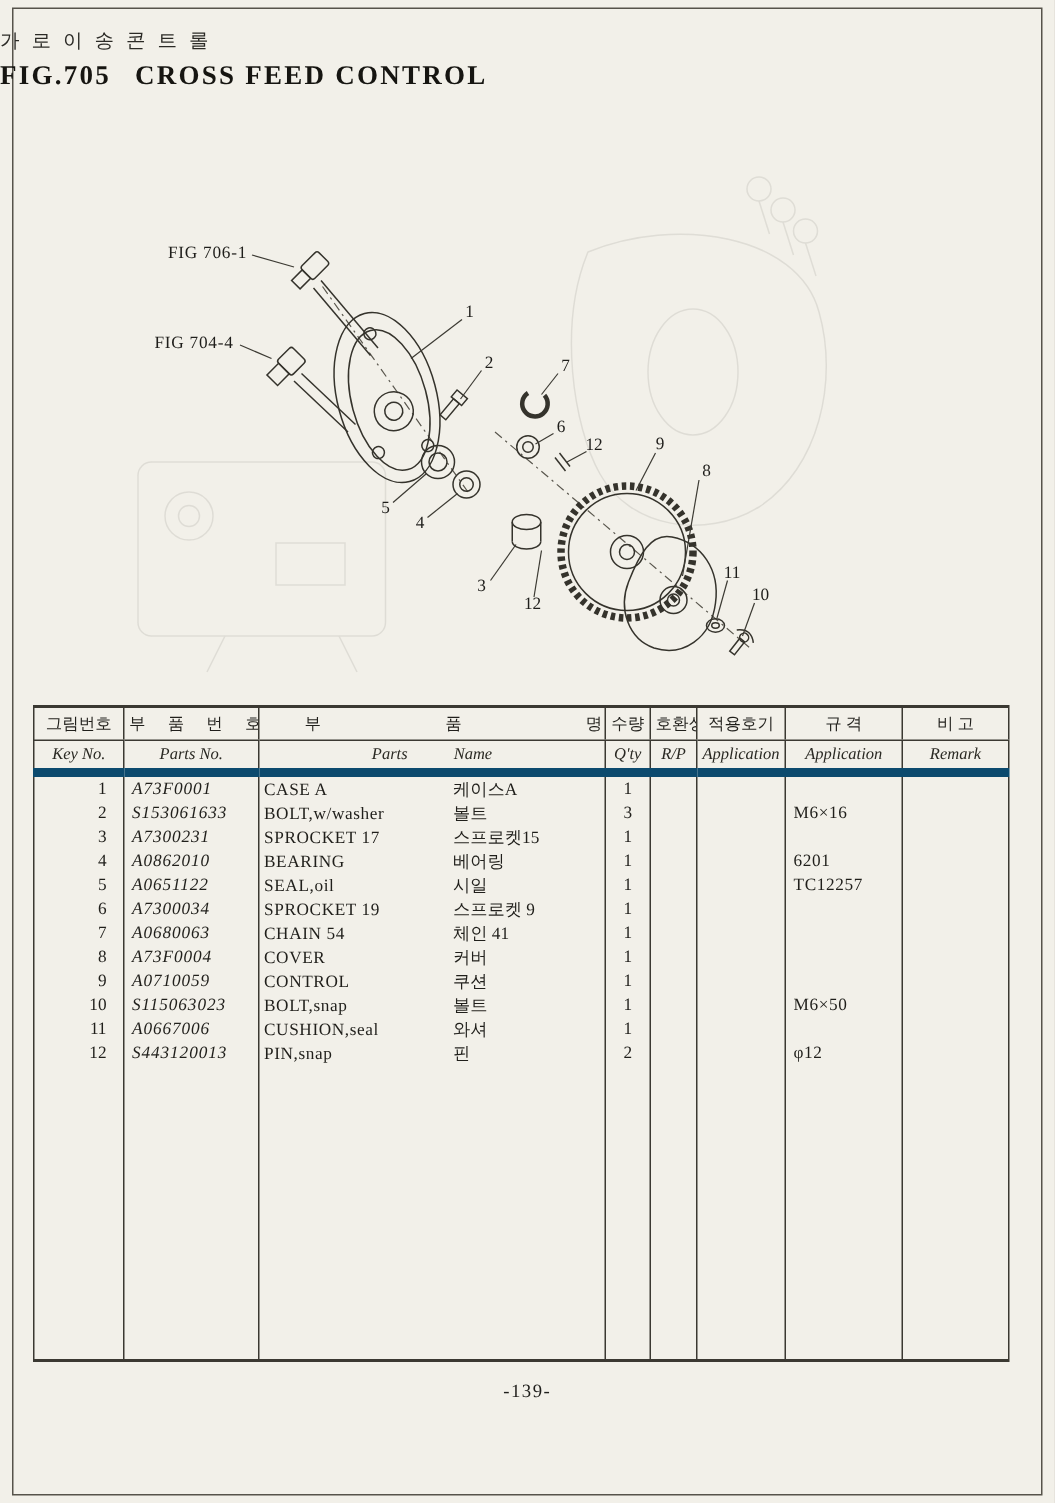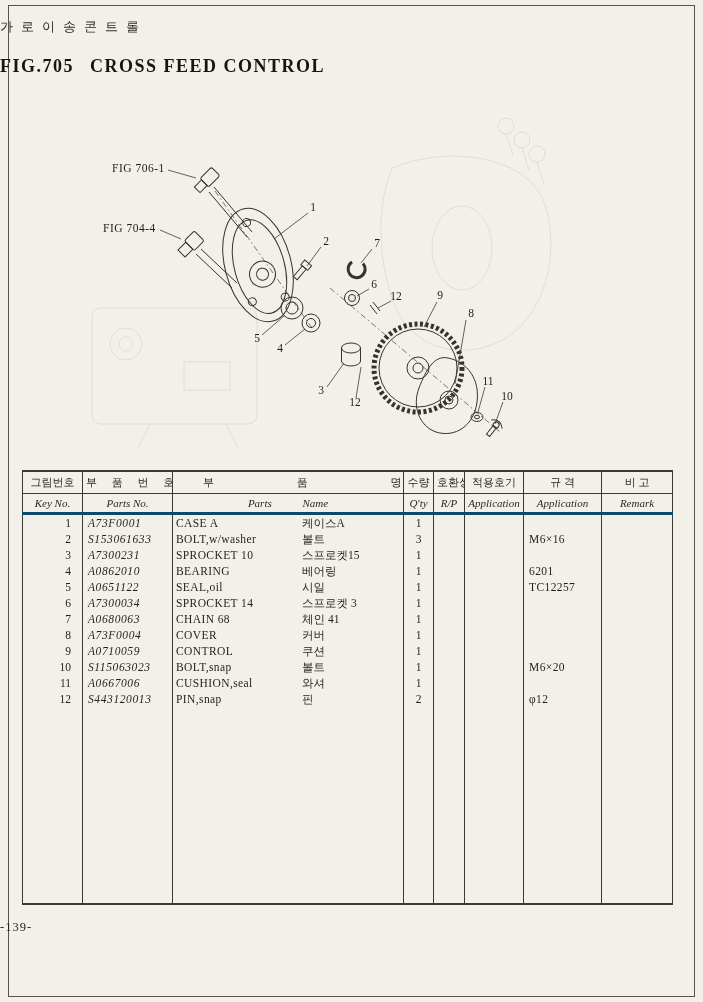--- a/index.html
+++ b/index.html
@@ -7,21 +7,21 @@
     position:relative; width:703px; height:1002px; margin:0 auto;
     background:#f2f0e9; overflow:hidden;
     font-family:"Liberation Serif","DejaVu Serif",serif; color:#1f1e1b;
   }
   .frame {
     position:absolute; left:8px; top:5px; right:8px; bottom:5px;
     border:1px solid #56534b; pointer-events:none;
   }
   .header { position:absolute; top:18px; left:0; width:100%; text-align:left; }
   .kr-title { font-size:13px; letter-spacing:8px; color:#2b2a26; }
-  .fig-title { margin-top:20px; font-size:18px; font-weight:bold; letter-spacing:1.5px; color:#161511; }
+  .fig-title { margin-top:4px; font-size:18px; font-weight:bold; letter-spacing:1.5px; color:#161511; }
   .fig-title .fig-no { margin-right:16px; }
 
   .diagram { position:absolute; left:0; top:96px; width:703px; height:372px; }
   .diagram .ln   { stroke:#35332c; stroke-width:1; fill:none; }
   .diagram .fat  { stroke:#35332c; fill:none; }
   .diagram .lead { stroke:#3c3a33; stroke-width:0.8; fill:none; }
   .diagram .axis { stroke:#5a574e; stroke-width:0.8; fill:none; stroke-dasharray:6 3 1.5 3; }
   .diagram text  { font-family:"Liberation Serif","DejaVu Serif",serif; fill:#1f1e1b; }
   .diagram .callout { font-size:11.5px; text-anchor:middle; }
   .diagram .figref  { font-size:11.5px; letter-spacing:0.5px; }
@@ -33,35 +33,35 @@
     border-collapse:collapse; table-layout:fixed;
     font-size:11.5px; color:#201f1b;
     border:1px solid #3b3932; border-top-width:2px; border-bottom-width:2px;
   }
   .parts th, .parts td {
     border-left:1px solid #3b3932; padding:0 3px;
     font-weight:normal; overflow:hidden; white-space:nowrap;
   }
   .parts thead th { text-align:center; }
   .parts tr.hdr-kr th { height:21px; font-size:11px; border-bottom:1px solid #3b3932; }
-  .parts tr.hdr-en th { height:18px; font-size:11px; font-style:italic; border-bottom:3px solid #0c4a6e; color:#2a2923;margin-top:36px; }
+  .parts tr.hdr-en th { height:18px; font-size:11px; font-style:italic; border-bottom:6px solid #0c4a6e; color:#2a2923;margin-top:36px; }
   .parts tr.hdr-kr th.th-name { letter-spacing:40px; padding-left:30px; }
   .parts tr.hdr-kr th.th-pno  { letter-spacing:6px;text-align:right; }
   .parts tr.hdr-en th.th-name { word-spacing:28px; }
   .parts tbody td { height:16px; }
   .parts td.c-key  { text-align:right; padding-right:11px; }
   .parts td.c-pno  { padding-left:5px; letter-spacing:0.6px;font-style:italic; }
   .parts td.c-name .en { display:inline-block; width:126px; letter-spacing:0.4px; }
   .parts td.c-qty  { text-align:center; }
   .parts td.c-desc { padding-left:5px; letter-spacing:0.4px; }
   .parts tfoot td  { height:196px; }
 
   .page-number {
     position:absolute; top:920px; left:0; width:100%;
-    text-align:left; font-size:12.5px; letter-spacing:1px;
+    text-align:center; font-size:12.5px; letter-spacing:1px;
   }
 </style>
 </head>
 <body>
 
 <div class="page">
   <div class="frame"></div>
 
   <div class="header">
     <div class="kr-title">가로이송콘트롤</div>
@@ -273,21 +273,21 @@
     <td class="c-qty">3</td>
     <td class="c-rp"></td>
     <td class="c-app"></td>
     <td class="c-desc">M6×16</td>
     <td class="c-rem"></td>
   </tr>
         <tr>
     <td class="c-key">3</td>
     <td class="c-pno">A7300231</td>
     <td class="c-name">
-      <span class="en">SPROCKET 10</span><span class="kr">스프로켓15</span>
+      <span class="en">SPROCKET 17</span><span class="kr">스프로켓15</span>
     </td>
     <td class="c-qty">1</td>
     <td class="c-rp"></td>
     <td class="c-app"></td>
     <td class="c-desc"></td>
     <td class="c-rem"></td>
   </tr>
         <tr>
     <td class="c-key">4</td>
     <td class="c-pno">A0862010</td>
@@ -309,33 +309,33 @@
     <td class="c-qty">1</td>
     <td class="c-rp"></td>
     <td class="c-app"></td>
     <td class="c-desc">TC12257</td>
     <td class="c-rem"></td>
   </tr>
         <tr>
     <td class="c-key">6</td>
     <td class="c-pno">A7300034</td>
     <td class="c-name">
-      <span class="en">SPROCKET 14</span><span class="kr">스프로켓 3</span>
+      <span class="en">SPROCKET 19</span><span class="kr">스프로켓 9</span>
     </td>
     <td class="c-qty">1</td>
     <td class="c-rp"></td>
     <td class="c-app"></td>
     <td class="c-desc"></td>
     <td class="c-rem"></td>
   </tr>
         <tr>
     <td class="c-key">7</td>
     <td class="c-pno">A0680063</td>
     <td class="c-name">
-      <span class="en">CHAIN 68</span><span class="kr">체인 41</span>
+      <span class="en">CHAIN 54</span><span class="kr">체인 41</span>
     </td>
     <td class="c-qty">1</td>
     <td class="c-rp"></td>
     <td class="c-app"></td>
     <td class="c-desc"></td>
     <td class="c-rem"></td>
   </tr>
         <tr>
     <td class="c-key">8</td>
     <td class="c-pno">A73F0004</td>
@@ -362,21 +362,21 @@
   </tr>
         <tr>
     <td class="c-key">10</td>
     <td class="c-pno">S115063023</td>
     <td class="c-name">
       <span class="en">BOLT,snap</span><span class="kr">볼트</span>
     </td>
     <td class="c-qty">1</td>
     <td class="c-rp"></td>
     <td class="c-app"></td>
-    <td class="c-desc">M6×20</td>
+    <td class="c-desc">M6×50</td>
     <td class="c-rem"></td>
   </tr>
         <tr>
     <td class="c-key">11</td>
     <td class="c-pno">A0667006</td>
     <td class="c-name">
       <span class="en">CUSHION,seal</span><span class="kr">와셔</span>
     </td>
     <td class="c-qty">1</td>
     <td class="c-rp"></td>

